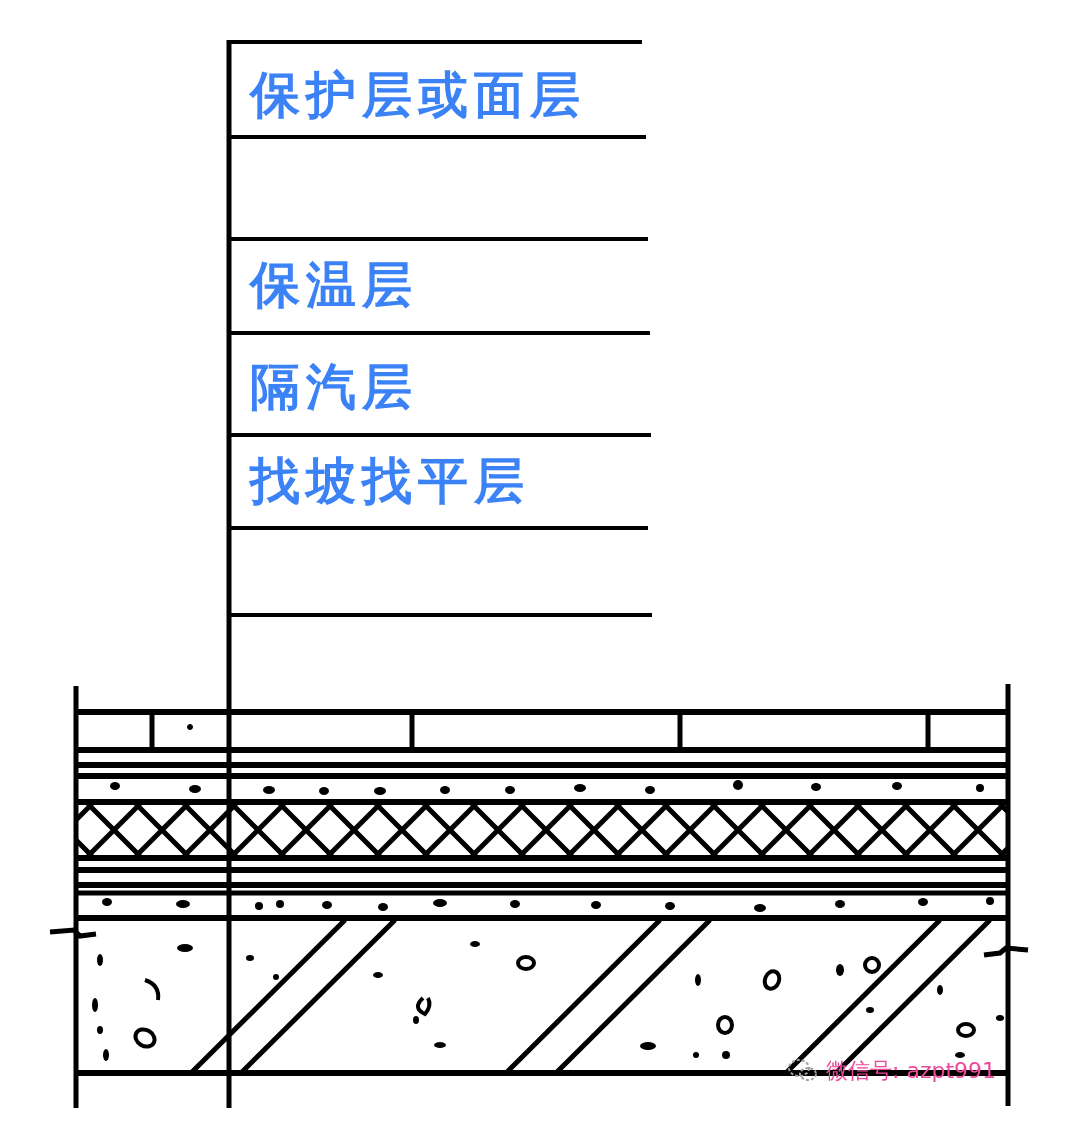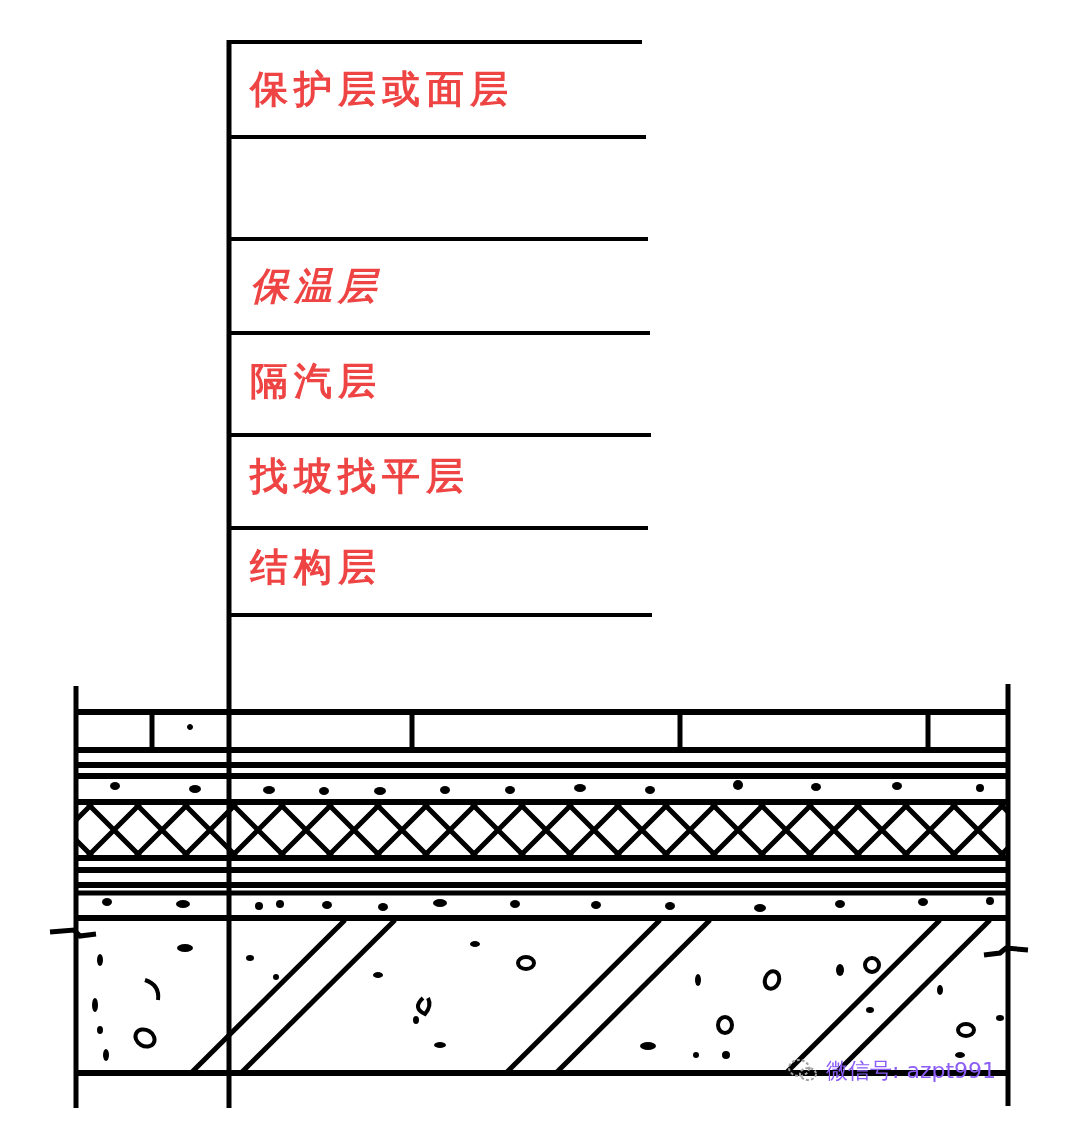--- a/index.html
+++ b/index.html
@@ -1,25 +1,25 @@
 <!DOCTYPE html>
 <html><head>
 <meta charset="utf-8">
 <style>
   html, body { margin: 0; padding: 0; background: #ffffff; }
   body { width: 1080px; height: 1143px; position: relative; overflow: hidden;
          font-family: "DejaVu Sans", sans-serif; }
   #diagram { position: absolute; left: 0; top: 0; width: 1080px; height: 1143px; }
   .layer-label {
-    position: absolute; left: 250px; font-size: 38px; font-weight: bold;
-    color: #ef4444; letter-spacing: 6px; line-height: 1; white-space: nowrap;
+    position: absolute; left: 250px; font-size: 50px; font-weight: bold;
+    color: #3b82f6; letter-spacing: 6px; line-height: 1; white-space: nowrap;
   }
   .watermark {
     position: absolute; left: 826px; top: 1060px; font-size: 22px;
-    color: #8b5cf6; white-space: nowrap; line-height: 1;
+    color: #ec4899; white-space: nowrap; line-height: 1;
   }
   .wm-icon {
     position: absolute; left: 788px; top: 1058px; width: 30px; height: 26px;
   }
 </style>
 </head>
 <body>
 
 <div id="diagram">
   <svg width="1080" height="1143" viewBox="0 0 1080 1143" xmlns="http://www.w3.org/2000/svg">
@@ -155,24 +155,23 @@
         <ellipse cx="772" cy="980" rx="7" ry="9" transform="rotate(20 772 980)"></ellipse>
         <ellipse cx="725" cy="1025" rx="7" ry="8"></ellipse>
         <ellipse cx="966" cy="1030" rx="8" ry="6"></ellipse>
         <ellipse cx="872" cy="965" rx="7" ry="7"></ellipse>
       </g>
     </g>
   </svg>
 
   
   <div class="layer-label" style="top:70px;">保护层或面层</div>
-  <div class="layer-label" style="top:267px;font-style:italic;">保温层</div>
+  <div class="layer-label" style="top:260px;">保温层</div>
   <div class="layer-label" style="top:362px;">隔汽层</div>
   <div class="layer-label" style="top:460px;font-family:Liberation Mono, monospace;">找坡找平层</div>
-  <div class="layer-label" style="top:548px;">结构层</div>
 
   
   <svg class="wm-icon" viewBox="0 0 30 26">
     <ellipse cx="11" cy="10" rx="10" ry="8" fill="none" stroke="#a0a0a0" stroke-width="2" stroke-dasharray="3 2"></ellipse>
     <ellipse cx="20" cy="16" rx="8" ry="6" fill="none" stroke="#a0a0a0" stroke-width="2" stroke-dasharray="3 2"></ellipse>
   </svg>
   <div class="watermark">微信号: azpt991</div>
 </div>
 
 </body></html>

